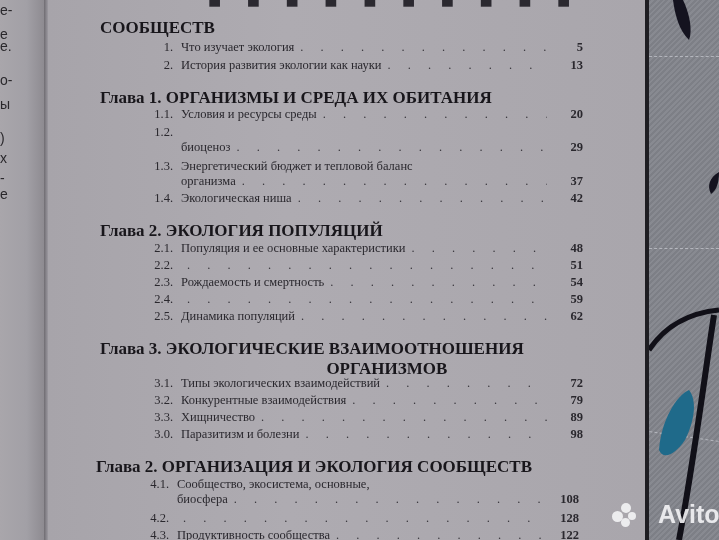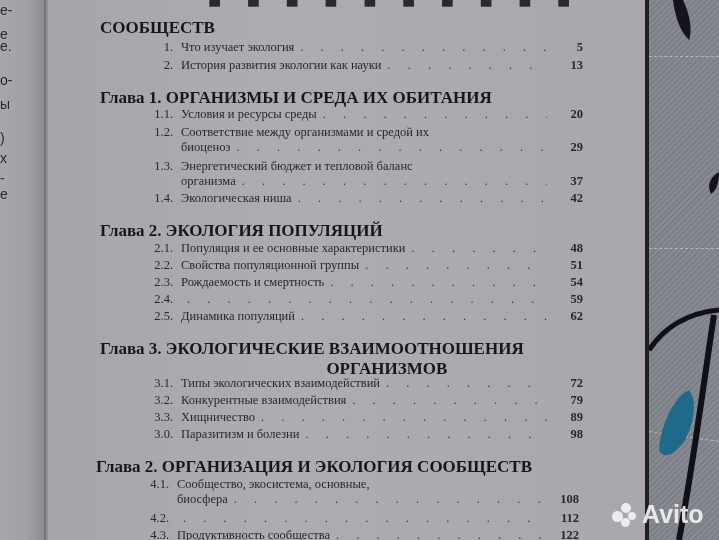--- a/index.html
+++ b/index.html
@@ -15,21 +15,21 @@
   .toc{position:absolute;left:0;top:0;width:597px;}
   .chap{position:absolute;left:52px;font-weight:bold;font-size:17px;color:#18161b;white-space:nowrap;}
   .chap .cont{display:block;padding-left:150px;text-align:center;}
   .entry{position:absolute;left:80px;width:455px;font-size:12.5px;color:#2a282e;white-space:nowrap;}
   .entry .num{display:inline-block;width:45px;text-align:right;margin-right:8px;}
   .entry .row{display:flex;align-items:baseline;}
   .entry .txt{white-space:nowrap;}
   .entry .dots{flex:1;overflow:hidden;margin:0 6px;letter-spacing:7px;color:#3a383e;}
   .entry .pg{width:30px;text-align:right;font-weight:bold;}
   .entry .line2{padding-left:53px;}
-  .avito{position:absolute;left:612px;top:500px;display:flex;align-items:center;gap:4px;color:#f4f4f6;font-family:"Liberation Sans","DejaVu Sans",sans-serif;font-size:25px;font-weight:bold;opacity:.9;}
+  .avito{position:absolute;left:612px;top:500px;display:flex;align-items:center;gap:20px;color:#f4f4f6;font-family:"Liberation Sans","DejaVu Sans",sans-serif;font-size:25px;font-weight:bold;opacity:.9;}
   .avito .dots-logo{position:relative;width:26px;height:24px;}
   .avito .dots-logo span{position:absolute;background:#f4f4f6;border-radius:50%;}
 </style>
 </head>
 <body>
 
 <div class="left-page">
   <span class="frag" style="top:2px">е-</span>
   <span class="frag" style="top:26px">е</span>
   <span class="frag" style="top:38px">е.</span>
@@ -70,21 +70,20 @@
       <div class="row">
           <span class="num">1.1.</span>
           <span class="txt">Условия и ресурсы среды</span>
           <span class="dots">. . . . . . . . . . . . . . . . . . . . . . . . . . . . . . . . . . . . . . . .</span>
           <span class="pg">20</span>
         </div>
     </div>
     <div class="entry" style="top:125px">
       <div class="row">
           <span class="num">1.2.</span>
-          <span class="txt">Соответствие между организмами и средой их</span>
         </div>
       <div class="row line2">
           <span class="txt">биоценоз</span>
           <span class="dots">. . . . . . . . . . . . . . . . . . . . . . . . . . . . . . . . . . . . . . . .</span>
           <span class="pg">29</span>
         </div>
     </div>
     <div class="entry" style="top:159px">
       <div class="row">
           <span class="num">1.3.</span>
@@ -110,21 +109,20 @@
       <div class="row">
           <span class="num">2.1.</span>
           <span class="txt">Популяция и ее основные характеристики</span>
           <span class="dots">. . . . . . . . . . . . . . . . . . . . . . . . . . . . . . . . . . . . . . . .</span>
           <span class="pg">48</span>
         </div>
     </div>
     <div class="entry" style="top:258px">
       <div class="row">
           <span class="num">2.2.</span>
-          <span class="txt">Свойства популяционной группы</span>
           <span class="dots">. . . . . . . . . . . . . . . . . . . . . . . . . . . . . . . . . . . . . . . .</span>
           <span class="pg">51</span>
         </div>
     </div>
     <div class="entry" style="top:275px">
       <div class="row">
           <span class="num">2.3.</span>
           <span class="txt">Рождаемость и смертность</span>
           <span class="dots">. . . . . . . . . . . . . . . . . . . . . . . . . . . . . . . . . . . . . . . .</span>
           <span class="pg">54</span>
@@ -192,21 +190,21 @@
       <div class="row line2">
           <span class="txt">биосфера</span>
           <span class="dots">. . . . . . . . . . . . . . . . . . . . . . . . . . . . . . . . . . . . . . . .</span>
           <span class="pg">108</span>
         </div>
     </div>
     <div class="entry" style="top:511px;left:76px">
       <div class="row">
           <span class="num">4.2.</span>
           <span class="dots">. . . . . . . . . . . . . . . . . . . . . . . . . . . . . . . . . . . . . . . .</span>
-          <span class="pg">112</span>
+          <span class="pg">128</span>
         </div>
     </div>
     <div class="entry" style="top:528px;left:76px">
       <div class="row">
           <span class="num">4.3.</span>
           <span class="txt">Продуктивность сообщества</span>
           <span class="dots">. . . . . . . . . . . . . . . . . . . . . . . . . . . . . . . . . . . . . . . .</span>
           <span class="pg">122</span>
         </div>
     </div>

